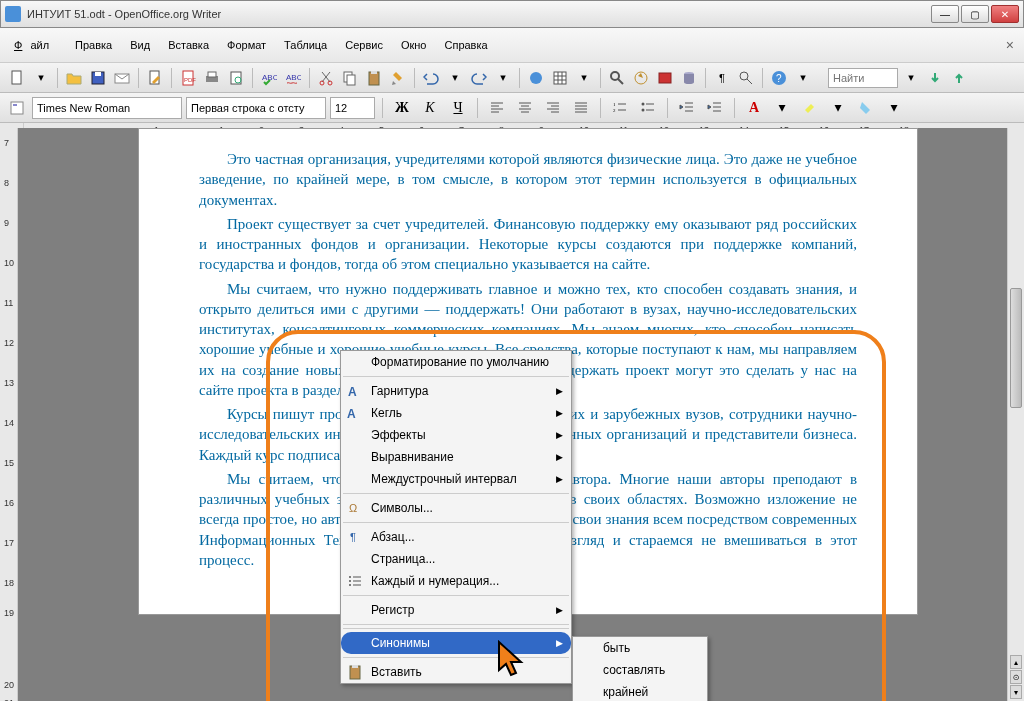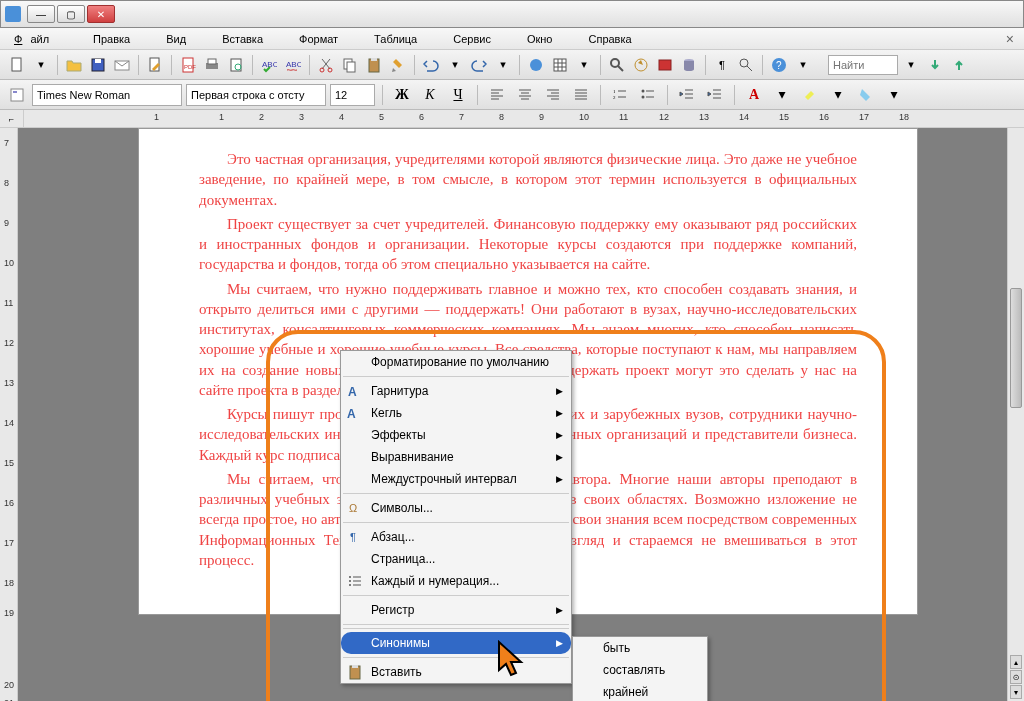--- a/index.html
+++ b/index.html
@@ -3,21 +3,21 @@
 <meta charset="utf-8">
 <style>
 * { box-sizing: border-box; margin: 0; padding: 0; }
 body { font-family: Tahoma, Arial, sans-serif; font-size: 11px; background: #e8e8e8; overflow: hidden; width: 1024px; height: 701px; position: relative; }
 .titlebar { height: 28px; background: linear-gradient(to bottom, #f8f8f8, #e0e0e0); border: 1px solid #888; display: flex; align-items: center; padding: 0 4px; }
 .titlebar .doc-icon { width: 16px; height: 16px; background: #4a90d9; margin-right: 6px; border-radius: 2px; }
 .titlebar .title { flex: 1; color: #333; }
 .win-btns { display: flex; gap: 2px; }
 .win-btn { width: 28px; height: 18px; border: 1px solid #888; background: linear-gradient(to bottom,#fff,#ddd); display: flex; align-items: center; justify-content: center; font-size: 10px; border-radius: 2px; }
 .win-btn.close { background: linear-gradient(to bottom,#f08080,#d04040); color: #fff; border-color: #a03030; }
-.menubar { height: 22px; background: linear-gradient(to bottom,#f8f8f8,#e8e8e8); border-bottom: 1px solid #ccc; display: flex; align-items: center; padding: 4px 6px; gap: 20px; }
+.menubar { height: 22px; background: linear-gradient(to bottom,#f8f8f8,#e8e8e8); border-bottom: 1px solid #ccc; display: flex; align-items: center; padding: 17px 6px; gap: 2px; }
 .menubar span { padding: 2px 8px; cursor: default; }
 .menubar span u { text-decoration: underline; }
 .menubar .close-doc { margin-left: auto; font-size: 14px; color: #666; padding: 0 4px; }
 .toolbar { height: 30px; background: linear-gradient(to bottom,#f4f4f4,#e0e0e0); border-bottom: 1px solid #bbb; display: flex; align-items: center; padding: 2px 6px; gap: 2px; }
 .tb-btn { width: 22px; height: 22px; border: 1px solid transparent; display: flex; align-items: center; justify-content: center; border-radius: 2px; }
 .tb-sep { width: 1px; height: 20px; background: #bbb; margin: 0 3px; }
 .tb-icon { width: 16px; height: 16px; display: block; }
 .search-box { margin-left: 12px; display: flex; align-items: center; gap: 2px; }
 .search-box input { width: 70px; height: 20px; border: 1px solid #aaa; padding: 0 4px; font-size: 11px; }
 .fmt-bar { height: 30px; background: linear-gradient(to bottom,#f4f4f4,#e0e0e0); border-bottom: 1px solid #bbb; display: flex; align-items: center; padding: 2px 6px; gap: 4px; }
@@ -25,21 +25,21 @@
 .style-combo { width: 140px; }
 .font-combo { width: 150px; }
 .size-combo { width: 45px; }
 .fmt-btn { width: 24px; height: 22px; display: flex; align-items: center; justify-content: center; border: 1px solid transparent; font-family: "Times New Roman", serif; font-size: 14px; }
 .ruler-h { height: 18px; background: #e8e8e8; border-bottom: 1px solid #ccc; position: relative; font-size: 9px; color: #333; }
 .ruler-h .tick { position: absolute; top: 2px; }
 .ruler-v { width: 18px; background: #e8e8e8; border-right: 1px solid #ccc; position: relative; font-size: 9px; color: #333; }
 .ruler-v .tick { position: absolute; left: 4px; transform: rotate(0deg); }
 .editor-area { position: absolute; top: 128px; left: 0; right: 0; bottom: 0; display: flex; }
 .editor-scroll { flex: 1; background: #7f7f7f; overflow: hidden; position: relative; }
-.page { position: absolute; left: 120px; top: 0; width: 780px; background: #fff; border: 1px solid #999; padding: 20px 60px 40px 60px; font-family: "Times New Roman", serif; font-size: 15px; line-height: 1.35; color: #ef4444; }
+.page { position: absolute; left: 120px; top: 0; width: 780px; background: #fff; border: 1px solid #999; padding: 20px 60px 40px 60px; font-family: "Times New Roman", serif; font-size: 15px; line-height: 1.35; color: #0369a1; }
 .page p { margin-bottom: 4px; text-indent: 28px; text-align: justify; }
 .scroll-v { position: absolute; right: 0; top: 128px; bottom: 0; width: 17px; background: #e8e8e8; border-left: 1px solid #ccc; }
 .scroll-thumb { position: absolute; left: 2px; right: 2px; top: 160px; height: 120px; background: linear-gradient(to right,#ddd,#bbb); border: 1px solid #999; border-radius: 2px; }
 .nav-btns { position: absolute; bottom: 2px; left: 2px; right: 2px; display: flex; flex-direction: column; gap: 1px; }
 .nav-btn { height: 14px; background: #ddd; border: 1px solid #aaa; font-size: 8px; display:flex; align-items:center; justify-content:center; }
 .highlight-rect { position: absolute; left: 266px; top: 330px; width: 620px; height: 490px; border: 4px solid #ef7f1a; border-radius: 32px; pointer-events: none; z-index: 5; }
 .ctx-menu { position: absolute; background: #f4f4f4; border: 1px solid #999; box-shadow: 2px 2px 4px rgba(0,0,0,0.3); z-index: 10; font-size: 12px; }
 .ctx-item { height: 22px; display: flex; align-items: center; padding: 0 28px 0 30px; position: relative; white-space: nowrap; }
 .ctx-item.highlighted { background: #3169c6; color: #fff; border-radius: 10px; }
 .ctx-item .arrow { position: absolute; right: 8px; font-size: 9px; }
@@ -48,20 +48,21 @@
 .ctx-main { left: 340px; top: 350px; width: 232px; }
 .ctx-sub { left: 572px; top: 636px; width: 136px; }
 .cursor-img { position: absolute; left: 496px; top: 640px; z-index: 20; pointer-events: none; }
 .ruler-corner { width: 24px; height: 18px; background: #e8e8e8; border-right: 1px solid #ccc; border-bottom: 1px solid #ccc; display:flex; align-items:center; justify-content:center; font-size:9px; }
 </style>
 </head>
 <body>
 
 <div class="titlebar">
   <div class="doc-icon"></div>
+  <div class="title">ИНТУИТ 51.odt - OpenOffice.org Writer</div>
   <div class="win-btns">
     <div class="win-btn">―</div>
     <div class="win-btn">▢</div>
     <div class="win-btn close">✕</div>
   </div>
 </div>
 
 <div class="menubar">
   <span><u>Ф</u><span>айл</span></span>
   <span>Правка</span>

